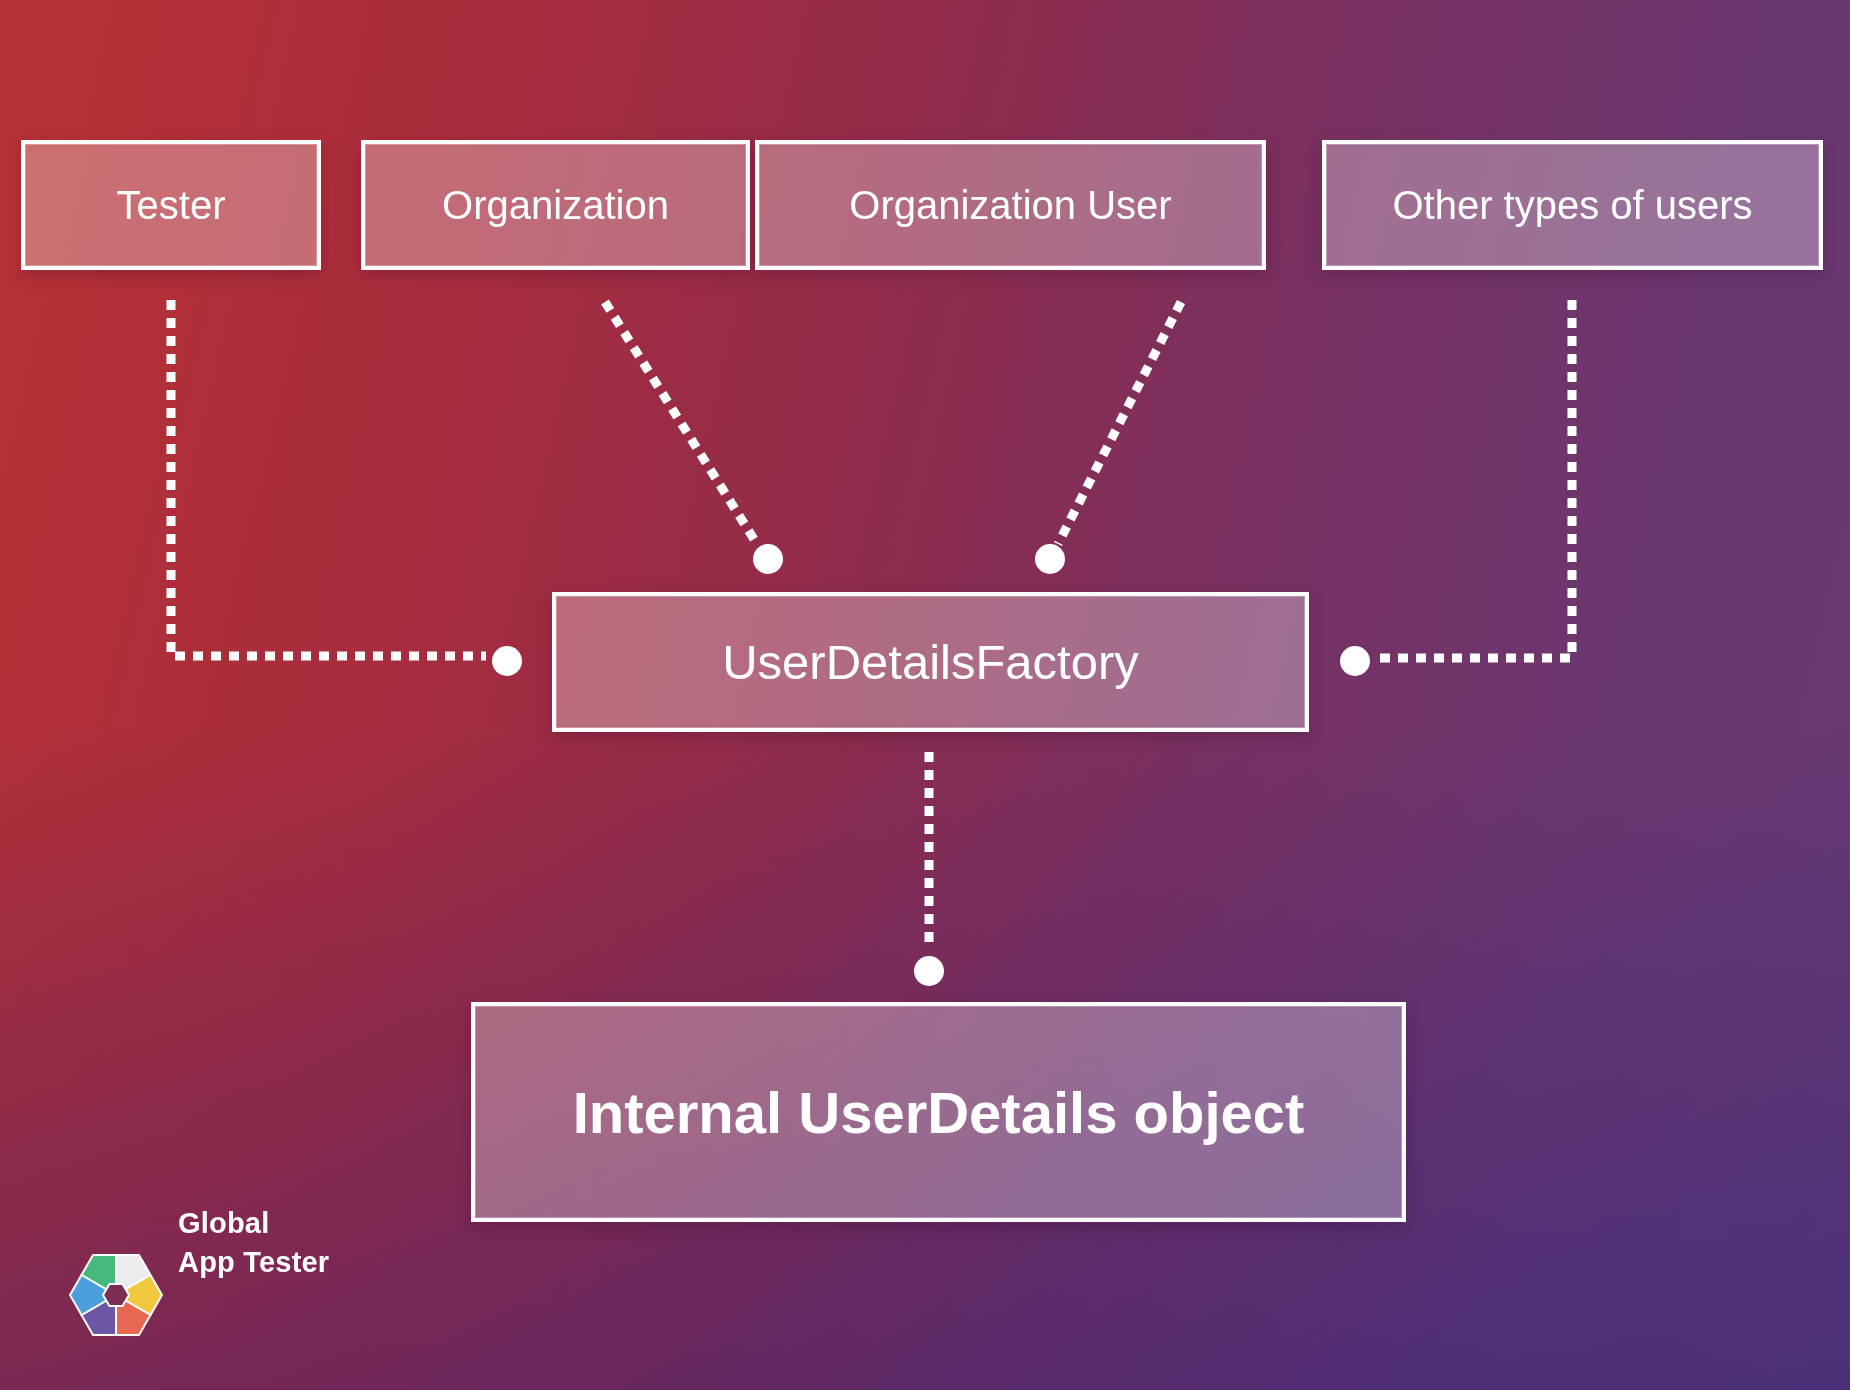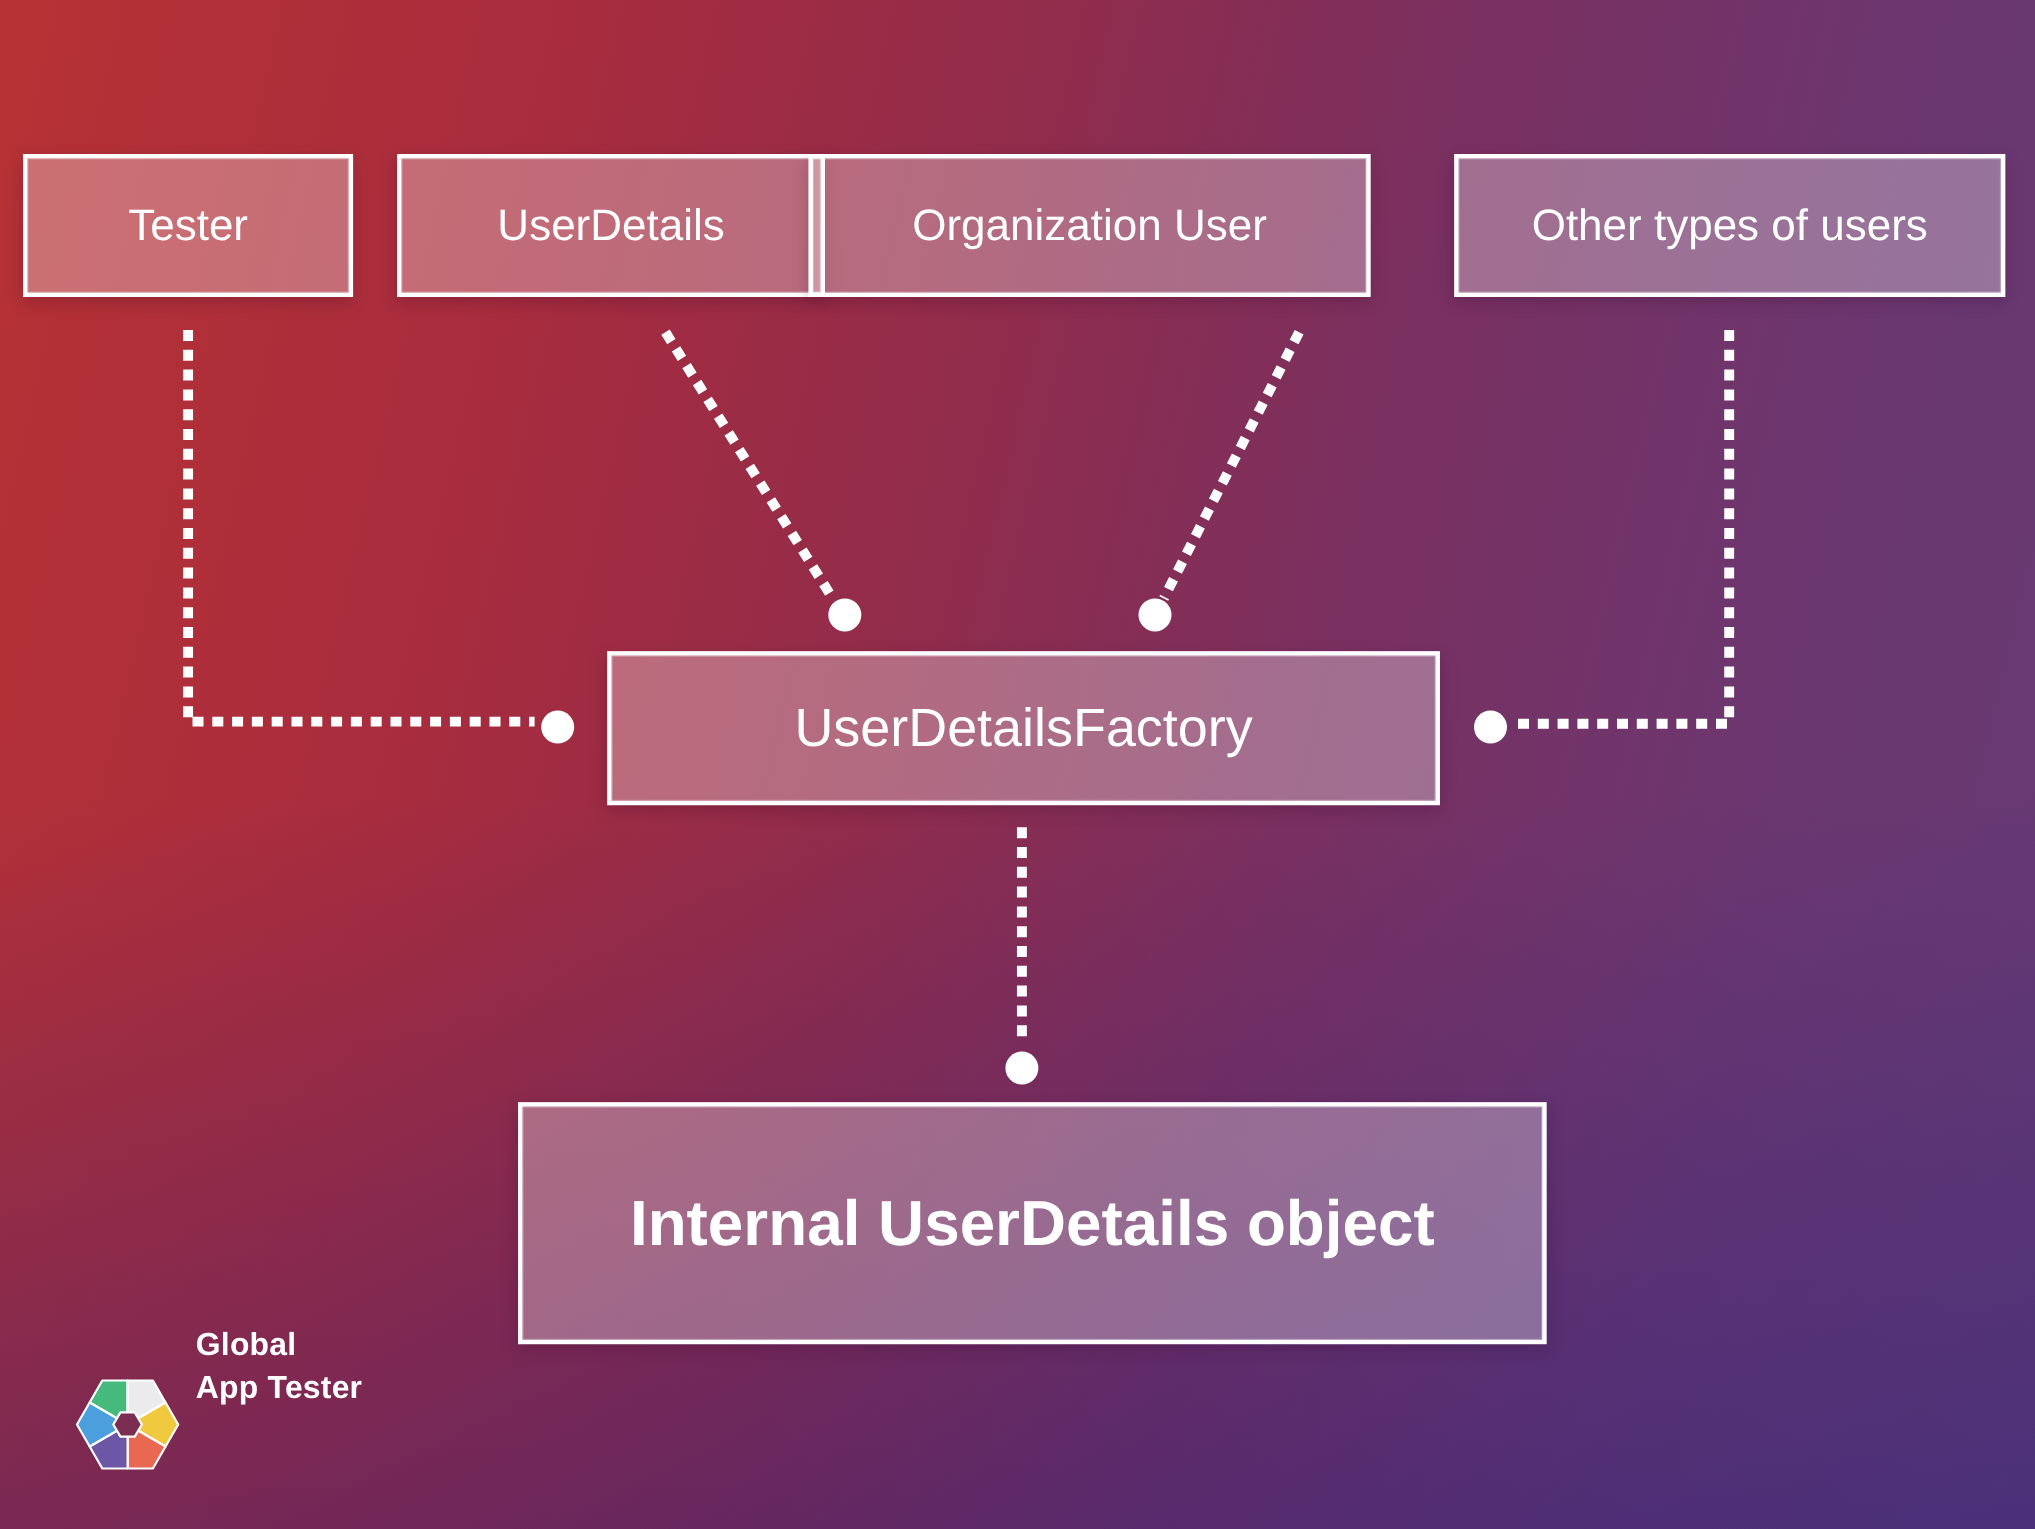--- a/index.html
+++ b/index.html
@@ -19,21 +19,21 @@
     border:4px solid #ffffff;
     background:rgba(255,255,255,0.30);
     display:flex;align-items:center;justify-content:center;
     color:#ffffff;
     box-shadow:0 5px 14px rgba(50,0,40,0.25), inset 0 0 0 1px rgba(255,255,255,0.28);
     text-align:center;
   }
   .node-src{top:140px;height:130px;font-size:40px;}
   #node-tester{left:21px;width:300px;}
   #node-organization{left:361px;width:389px;}
-  #node-orguser{left:735px;width:511px;}
+  #node-orguser{left:755px;width:511px;}
   #node-other{left:1322px;width:501px;}
   #node-factory{left:552px;top:592px;width:757px;height:140px;font-size:49px;}
   #node-internal{left:471px;top:1002px;width:935px;height:220px;font-size:58px;font-weight:700;}
   #connector-layer{position:absolute;left:0;top:0;pointer-events:none;}
   .dash{stroke:#ffffff;stroke-width:9;fill:none;stroke-dasharray:10 8;}
   .dot{fill:#ffffff;}
   #logo{position:absolute;left:66px;top:1248px;width:100px;height:94px;}
   #logo-text{
     position:absolute;left:178px;top:1204px;
     color:#ffffff;font-size:29px;font-weight:700;line-height:39px;
@@ -55,21 +55,21 @@
     <circle class="dot" cx="768" cy="559" r="15"></circle>
     <circle class="dot" cx="1050" cy="559" r="15"></circle>
     <circle class="dot" cx="1355" cy="661" r="15"></circle>
     <circle class="dot" cx="929" cy="971" r="15"></circle>
   </svg>
 
   <div class="node node-src" id="node-tester">
     <span>Tester</span>
   </div>
   <div class="node node-src" id="node-organization">
-    <span>UserDetails</span>
+    <span>Organization</span>
   </div>
   <div class="node node-src" id="node-orguser">
     <span>Organization User</span>
   </div>
   <div class="node" id="node-factory">
     <span>UserDetailsFactory</span>
   </div>
 
   <div class="node node-src" id="node-other">
     <span>Other types of users</span>

